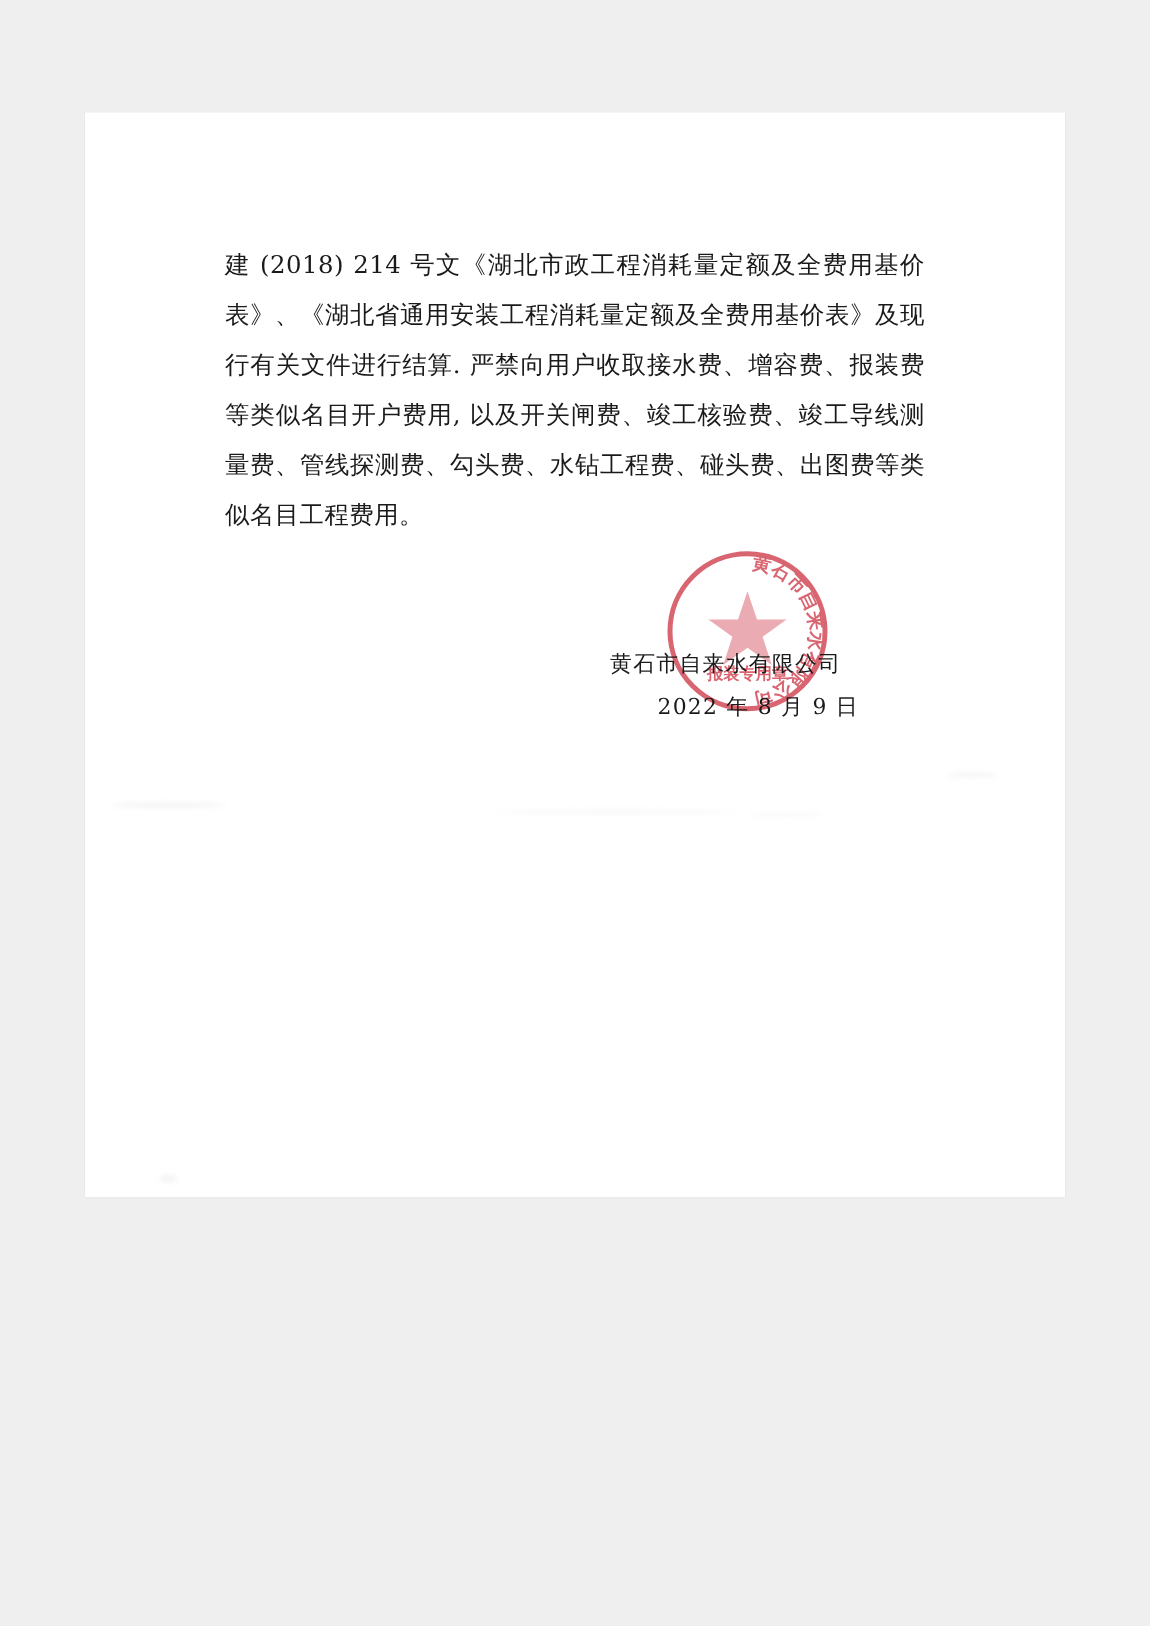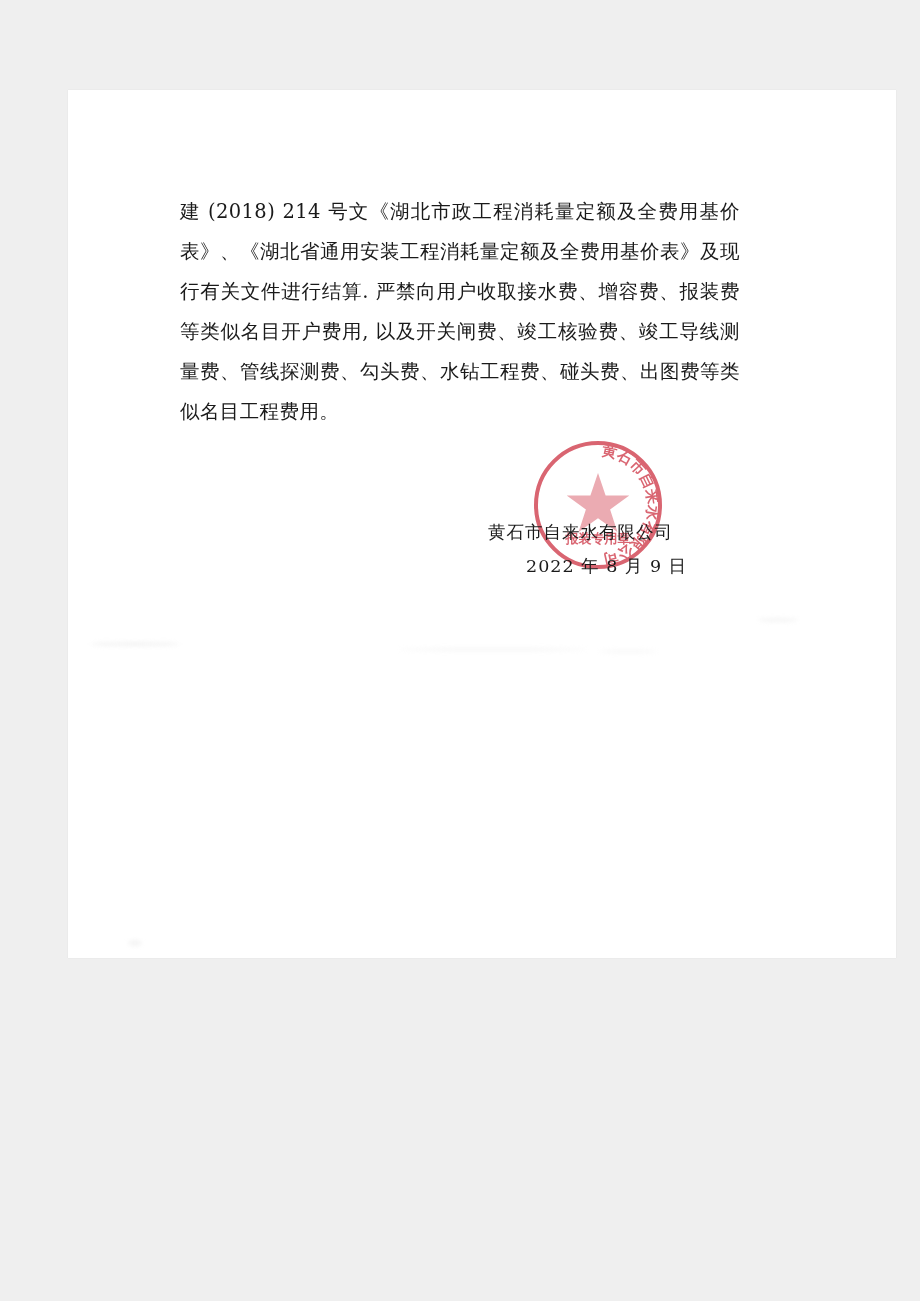--- a/index.html
+++ b/index.html
@@ -13,21 +13,20 @@
   }
 
   #scan-page {
     position: absolute;
     left: 68px;
     top: 90px;
     width: 784px;
     height: 868px;
     background: #ffffff;
     box-shadow: 0 0 1px rgba(0,0,0,0.10);
-    padding-left: 44px;
   }
 
   
   .smudge {
     position: absolute;
     background: #e9e9e9;
     opacity: 0.55;
     border-radius: 50%;
     filter: blur(2px);
     pointer-events: none;

